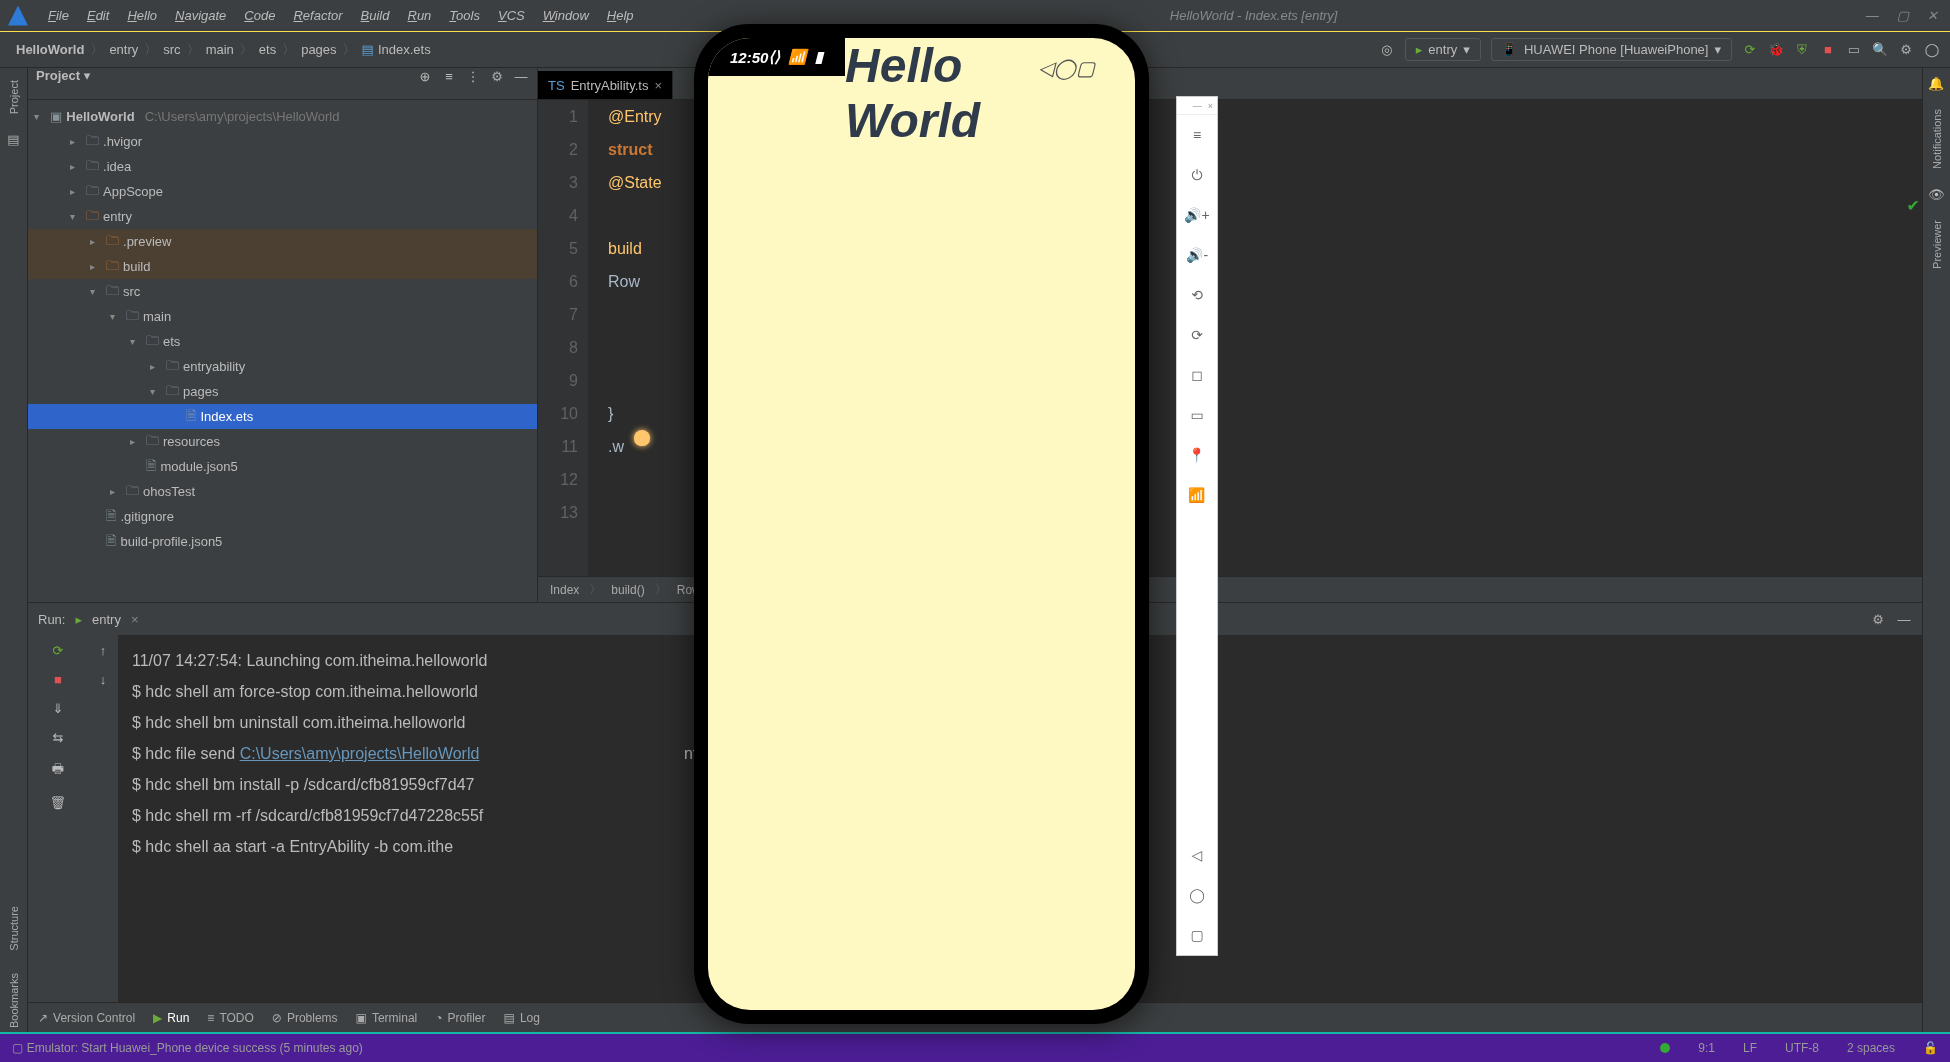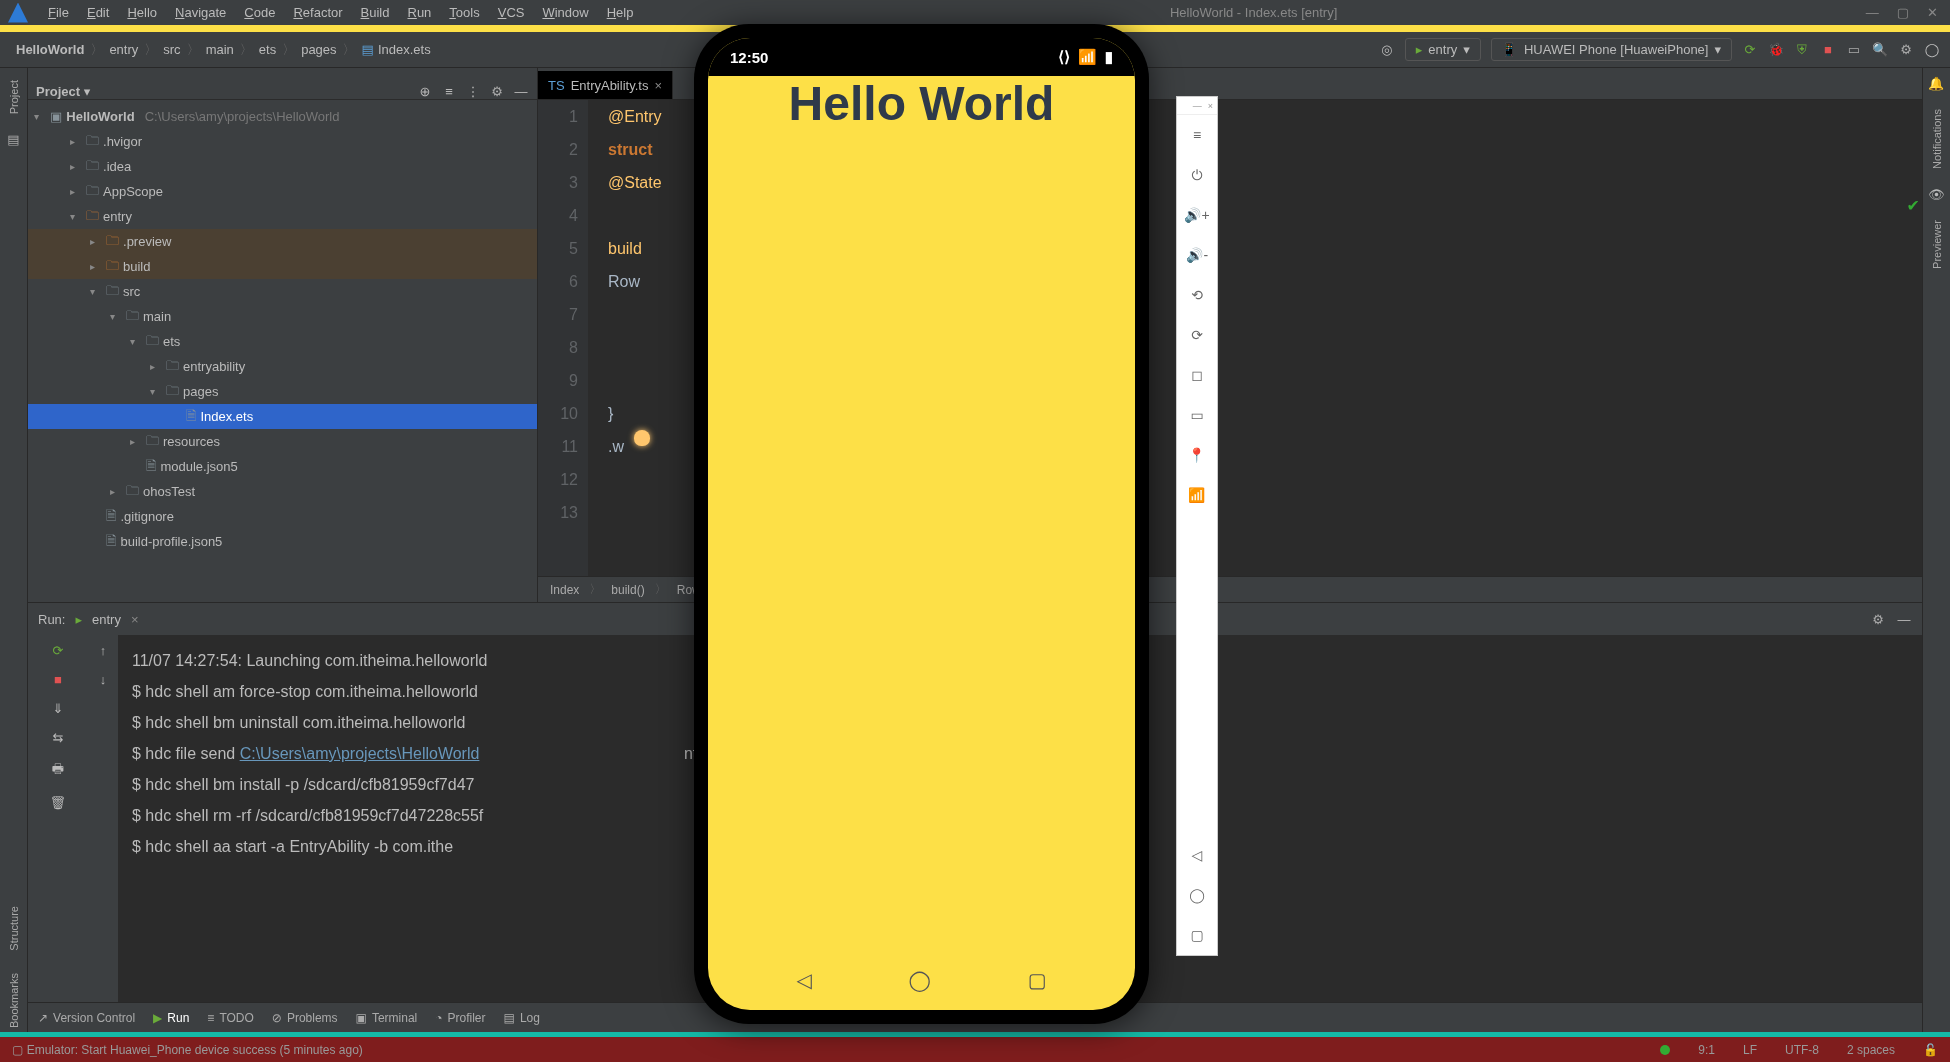--- a/index.html
+++ b/index.html
@@ -1,17 +1,17 @@
 <!DOCTYPE html>
 <html><head>
 <meta charset="utf-8">
 <style>
 * { margin:0; padding:0; box-sizing:border-box; font-family:"Segoe UI",Arial,sans-serif; }
 body { background:#2b2b2b; color:#bbb; font-size:13px; width:1950px; height:1062px; overflow:hidden; position:relative; }
-.titlebar { height:32px; background:#3c3f41; display:flex; align-items:center; padding:0 8px; border-bottom:7px solid #fde047; }
+.titlebar { height:32px; background:#3c3f41; display:flex; align-items:center; padding:0 8px; border-bottom:1px solid #fde047;font-style:italic; }
 .logo { width:20px; height:20px; background:#2d7bd6; clip-path:polygon(50% 0,100% 100%,0 100%); margin-right:12px; }
 .menubar { display:flex; gap:2px; }
 .menubar span { padding:4px 8px; text-decoration:underline; text-decoration-color:transparent; cursor:pointer; }
 .menubar span::first-letter { text-decoration:underline; }
 .title-center { flex:1; text-align:center; color:#888; }
 .winbtns { display:flex; gap:18px; color:#888; margin-right:4px; }
 .toolbar { height:36px; background:#3c3f41; display:flex; align-items:center; padding:0 10px 0 16px; border-bottom:1px solid #282828; }
 .crumbs { display:flex; align-items:center; gap:6px; color:#bbb; }
 .crumb-sep { color:#666; }
 .tb-right { margin-left:auto; display:flex; align-items:center; gap:10px; }
@@ -20,21 +20,21 @@
 .icn { width:16px; height:16px; display:inline-flex; align-items:center; justify-content:center; }
 .green { color:#6aab3a; }
 .red { color:#e05252; }
 .main { display:flex; height:calc(100% - 32px - 36px - 30px); position:relative; }
 .left-gutter { width:28px; background:#3c3f41; border-right:1px solid #282828; display:flex; flex-direction:column; align-items:center; padding-top:8px; gap:14px; }
 .vtext { writing-mode:vertical-rl; transform:rotate(180deg); font-size:11px; color:#aaa; padding:4px 0; cursor:pointer; }
 .right-gutter { width:28px; background:#3c3f41; border-left:1px solid #282828; display:flex; flex-direction:column; align-items:center; padding-top:8px; gap:14px; }
 .content-col { flex:1; display:flex; flex-direction:column; }
 .upper { flex:1; display:flex; min-height:0; }
 .proj-panel { width:510px; background:#3c3f41; border-right:1px solid #282828; display:flex; flex-direction:column; }
-.proj-head { height:32px; display:flex; align-items:flex-end; padding:0 8px; gap:8px; border-bottom:1px solid #2b2b2b; }
+.proj-head { height:32px; display:flex; align-items:flex-start; padding:0 8px; gap:8px; border-bottom:1px solid #2b2b2b; }
 .proj-head .spacer { flex:1; }
 .tree { flex:1; overflow:auto; padding:4px 0; }
 .tree-row { display:flex; align-items:center; height:25px; padding-left:6px; cursor:pointer; gap:4px; }
 .tree-row.sel { background:#2f65ca; color:#fff; }
 .tree-row.hl { background:#4b4032; }
 .tree-ind { display:inline-block; }
 .chev { width:12px; color:#888; font-size:10px; }
 .folder-icon { color:#87939a; }
 .folder-orange { color:#cc7832; }
 .editor-area { flex:1; display:flex; flex-direction:column; background:#2b2b2b; }
@@ -51,27 +51,27 @@
 .run-panel { height:400px; background:#2b2b2b; border-top:1px solid #282828; display:flex; flex-direction:column; }
 .run-head { height:32px; background:#3c3f41; display:flex; align-items:center; padding:0 10px; gap:10px; }
 .run-head-r { margin-left:auto; display:flex; gap:10px; }
 .run-body { flex:1; display:flex; }
 .run-gut { width:60px; background:#3c3f41; display:flex; flex-direction:column; align-items:center; padding-top:8px; gap:14px; }
 .console { flex:1; padding:10px 14px; font-family:Consolas,monospace; font-size:16px; line-height:31px; color:#bbb; overflow:hidden; white-space:pre; }
 .console .link { color:#6897bb; text-decoration:underline; }
 .bottom-tabs { height:30px; background:#3c3f41; display:flex; align-items:center; padding:0 10px; gap:18px; border-top:1px solid #282828; font-size:12px; }
 .bottom-tabs .bt { display:flex; align-items:center; gap:5px; color:#aaa; cursor:pointer; }
 .bottom-tabs .bt.active { color:#fff; }
-.statusbar { height:30px; background:#7f1d1d; display:flex; align-items:center; padding:0 12px; color:#999; font-size:12px; border-top:5px solid #14b8a6; }
+.statusbar { height:30px; background:#4c1d95; display:flex; align-items:center; padding:0 12px; color:#999; font-size:12px; border-top:2px solid #14b8a6; }
 .statusbar .sr { margin-left:auto; display:flex; gap:28px; align-items:center; }
 .dot-green { width:10px; height:10px; background:#3a3; border-radius:50%; }
 
 .phone-wrap { position:absolute; left:694px; top:24px; width:455px; height:1000px; z-index:10; }
 .phone { width:100%; height:100%; background:#000; border-radius:55px; padding:14px; box-shadow:0 4px 30px rgba(0,0,0,.6); }
-.phone-inner { width:100%; height:100%; background:#fde047; border-radius:42px; overflow:hidden; position:relative; display:flex; flex-direction:column; }
+.phone-inner { width:100%; height:100%; background:#fef9c3; border-radius:42px; overflow:hidden; position:relative; display:flex; flex-direction:row;font-style:italic; }
 .phone-status { height:38px; background:#000; color:#fff; display:flex; align-items:center; padding:0 22px; font-size:15px; font-weight:600; }
 .phone-status .psr { margin-left:auto; display:flex; gap:8px; align-items:center; }
 .phone-body { flex:1; display:flex; align-items:flex-start; justify-content:center; }
 .phone-text { font-size:48px; font-weight:700; color:#2f3a4a; }
 .phone-nav { height:60px; display:flex; align-items:center; justify-content:space-around; padding:0 40px; }
 .phone-nav span { color:#555; font-size:20px; }
 .ctl-panel { position:absolute; left:1176px; top:96px; width:42px; background:#fff; border:1px solid #ccc; z-index:10; display:flex; flex-direction:column; align-items:center; }
 .ctl-titlebar { height:18px; width:100%; display:flex; align-items:center; justify-content:flex-end; padding:0 4px; border-bottom:1px solid #eee; }
 .ctl-panel .cbtn { width:100%; height:40px; display:flex; align-items:center; justify-content:center; color:#666; font-size:14px; cursor:pointer; }
 .check-ok { position:absolute; right:30px; top:128px; color:#3a3; font-size:16px; z-index:5; }

